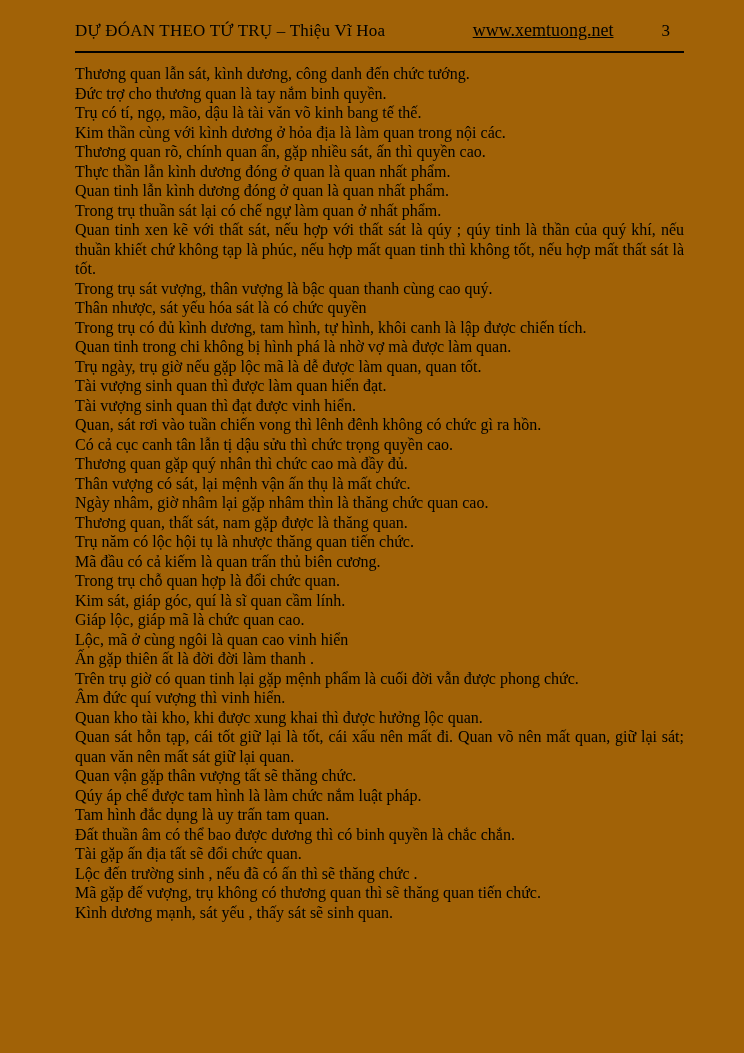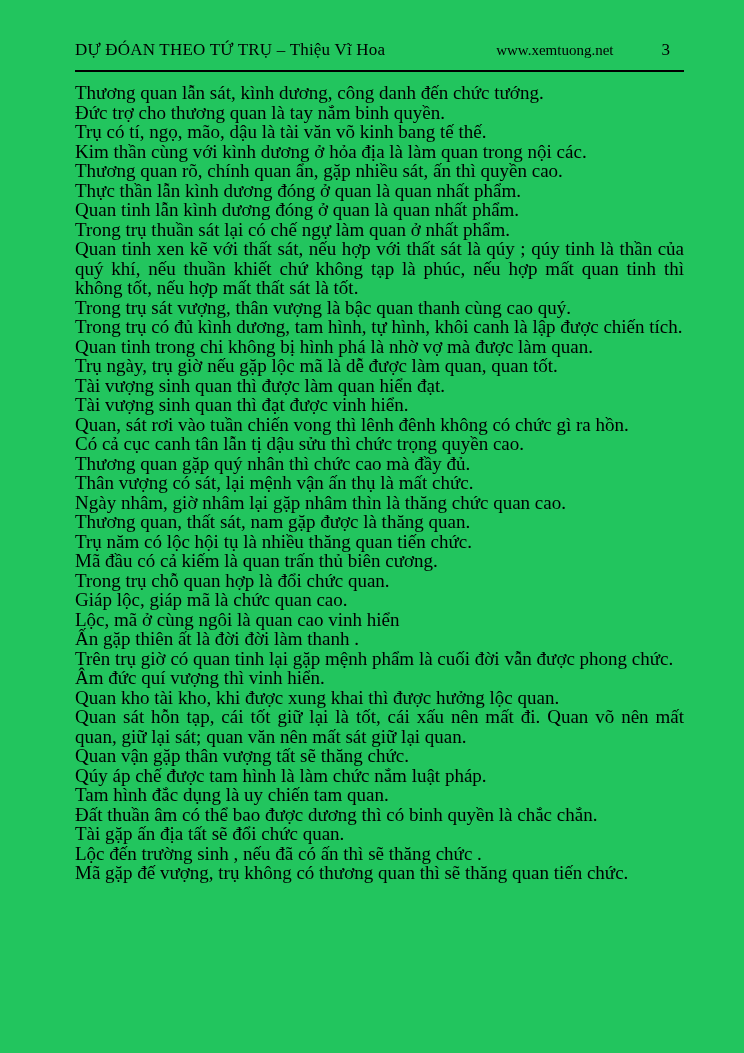--- a/index.html
+++ b/index.html
@@ -1,49 +1,50 @@
 <!DOCTYPE html>
 <html><head>
 <meta charset="utf-8">
 <style>
   html, body { margin: 0; padding: 0; background: #ffffff; }
   .page {
     position: relative;
     width: 744px;
     height: 1053px;
-    background: #22c55e;
+    background: #a16207;
     color: #000000;
     font-family: "Liberation Serif", serif;
     box-sizing: border-box;
-    padding: 40px 60px 0 75px;
+    padding: 20px 60px 0 75px;
     overflow: hidden;
   }
   .header {
     display: flex;
     align-items: baseline;
     font-size: 17px;
     white-space: nowrap;
   }
   .title { flex: 1 1 auto; letter-spacing: 0.2px; }
   .site {
-    font-size: 15px;
+    font-size: 18px;
+    text-decoration: underline;
     cursor: pointer;
   }
   .pagenum {
     font-size: 17px;
     margin-left: 48px;
     margin-right: 14px;
   }
   .rule {
     border-top: 2px solid #000000;
     margin-top: 10px;
     margin-bottom: 11px;
   }
   .body-text {
-    font-size: 19px;
+    font-size: 16px;
     line-height: 19.5px;
     text-align: justify;
     margin-top: 7px;
   }
   .body-text p { margin: 0; padding: 0; }
 </style>
 </head>
 <body>
 
 <div class="page">
@@ -57,42 +58,45 @@
       <p>Thương quan lẫn sát, kình dương, công danh đến chức tướng.</p>
       <p>Đức trợ cho thương quan là tay nắm binh quyền.</p>
       <p>Trụ có tí, ngọ, mão, dậu là tài văn võ kinh bang tế thế.</p>
       <p>Kim thần cùng với kình dương ở hỏa địa là làm quan trong nội các.</p>
       <p>Thương quan rõ, chính quan ẩn, gặp nhiều sát, ấn thì quyền cao.</p>
       <p>Thực thần lẫn kình dương đóng ở quan là quan nhất phẩm.</p>
       <p>Quan tinh lẫn kình dương đóng ở quan là quan nhất phẩm.</p>
       <p>Trong trụ thuần sát lại có chế ngự làm quan ở  nhất phẩm.</p>
       <p>Quan tinh xen kẽ với thất sát, nếu hợp với thất sát là qúy ; qúy tinh là thần của quý khí, nếu thuần khiết chứ không tạp là phúc, nếu hợp mất quan tinh thì không tốt, nếu hợp mất thất sát là tốt.</p>
       <p>Trong trụ sát vượng, thân vượng là bậc quan thanh cùng cao quý.</p>
+      <p>Thân nhược, sát yếu hóa sát là có chức quyền</p>
       <p>Trong trụ có đủ kình dương, tam hình, tự hình, khôi canh là lập được chiến tích.</p>
       <p>Quan tinh trong chi không bị hình phá là nhờ vợ mà được làm quan.</p>
       <p>Trụ ngày, trụ giờ nếu gặp lộc mã là dễ được làm quan, quan tốt.</p>
       <p>Tài vượng sinh quan thì được làm quan hiển đạt.</p>
       <p>Tài vượng sinh quan thì đạt được vinh hiển.</p>
       <p>Quan, sát rơi vào tuần chiến vong thì lênh đênh không có chức gì ra hồn.</p>
       <p>Có cả cục canh tân lẫn tị dậu sửu thì chức trọng quyền cao.</p>
       <p>Thương quan gặp quý nhân thì chức cao mà đầy đủ.</p>
       <p>Thân vượng có sát, lại mệnh vận ấn thụ là mất chức.</p>
       <p>Ngày nhâm, giờ nhâm lại gặp nhâm thìn là thăng chức quan cao.</p>
       <p>Thương quan, thất sát, nam gặp được là thăng quan.</p>
-      <p>Trụ năm có lộc hội tụ là nhiều thăng quan tiến chức.</p>
+      <p>Trụ năm có lộc hội tụ là nhược thăng quan tiến chức.</p>
       <p>Mã đầu có cả kiếm là quan trấn thủ biên cương.</p>
       <p>Trong trụ chỗ quan hợp là đổi chức quan.</p>
+      <p>Kim sát, giáp góc, quí là sĩ quan cầm lính.</p>
       <p>Giáp lộc, giáp mã là chức quan cao.</p>
       <p>Lộc, mã ở cùng ngôi là quan cao vinh hiển</p>
       <p>Ấn gặp thiên ất là đời đời làm thanh .</p>
       <p>Trên trụ giờ có quan tinh lại gặp mệnh phẩm là cuối đời vẫn được phong chức.</p>
       <p>Âm đức quí vượng thì vinh hiển.</p>
       <p>Quan kho tài kho, khi được xung khai thì được hưởng lộc quan.</p>
       <p>Quan sát hỗn tạp, cái tốt giữ lại là tốt, cái xấu nên mất đi. Quan võ nên mất quan, giữ lại sát; quan văn nên mất sát giữ lại quan.</p>
       <p>Quan vận gặp thân vượng tất sẽ thăng chức.</p>
       <p>Qúy áp chế được tam hình là làm chức nắm luật pháp.</p>
-      <p>Tam hình đắc dụng là uy chiến tam quan.</p>
+      <p>Tam hình đắc dụng là uy trấn tam quan.</p>
       <p>Đất thuần âm có thể bao được dương thì có binh quyền là chắc chắn.</p>
       <p>Tài gặp ấn địa tất sẽ đổi chức quan.</p>
       <p>Lộc đến trường sinh , nếu đã có ấn thì sẽ thăng chức .</p>
       <p>Mã gặp đế vượng, trụ không có thương quan thì sẽ thăng quan tiến chức.</p>
+      <p>Kình dương mạnh, sát yếu , thấy sát sẽ sinh quan.</p>
     </div>
 </div>
 
 </body></html>

